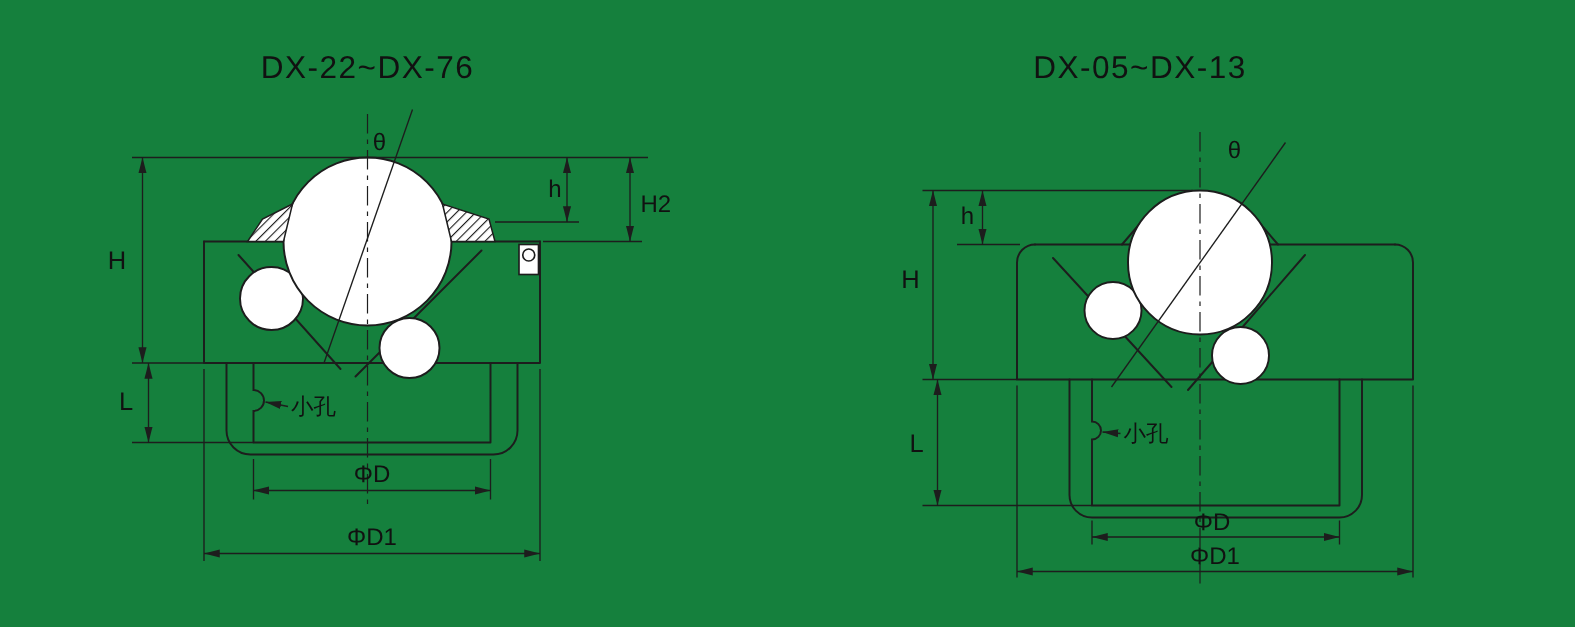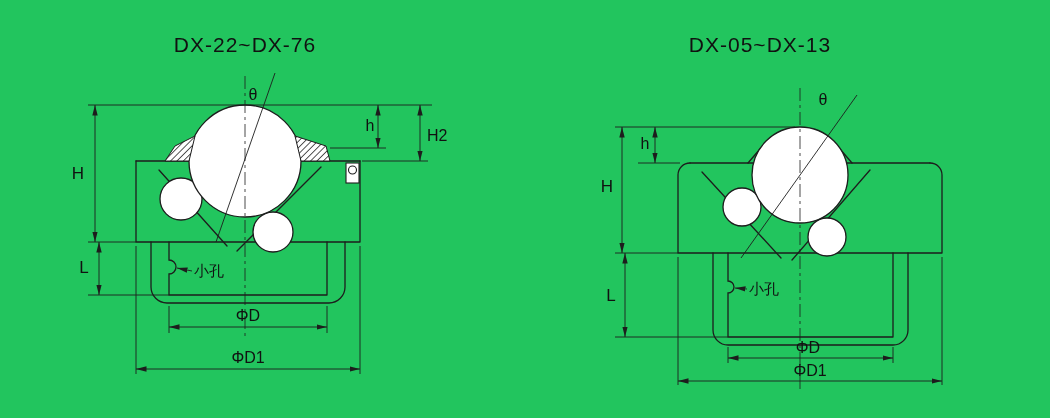--- a/index.html
+++ b/index.html
@@ -1,17 +1,17 @@
 <!DOCTYPE html>
 <html><head>
 <meta charset="utf-8">
 <style>
   html,body{margin:0;padding:0;background:#ffffff;}
   body{font-family:"Liberation Sans",sans-serif;}
-  .canvas{position:relative;width:1050px;height:418px;background:#22c55e;overflow:hidden;}
+  .canvas{position:relative;width:1050px;height:418px;background:#15803d;overflow:hidden;}
   .outline{fill:none;stroke:#1d1d1d;stroke-width:1.3;stroke-linecap:round;}
   .thin{fill:none;stroke:#1d1d1d;stroke-width:0.9;}
   .center{fill:none;stroke:#1d1d1d;stroke-width:0.8;stroke-dasharray:13 4 3 4;}
   .ball{fill:#ffffff;stroke:#1d1d1d;stroke-width:1.3;}
   .shape{fill:#ffffff;stroke:#1d1d1d;stroke-width:1.1;}
   .wedge{fill:url(#hatch);stroke:#1d1d1d;stroke-width:1;}
   .lbl{fill:#111111;font-size:16px;}
   .lbl-lg{fill:#111111;font-size:17px;}
   .lbl-cn{fill:#111111;font-size:15px;}
   .ttl{fill:#111111;font-size:21px;letter-spacing:1px;}

